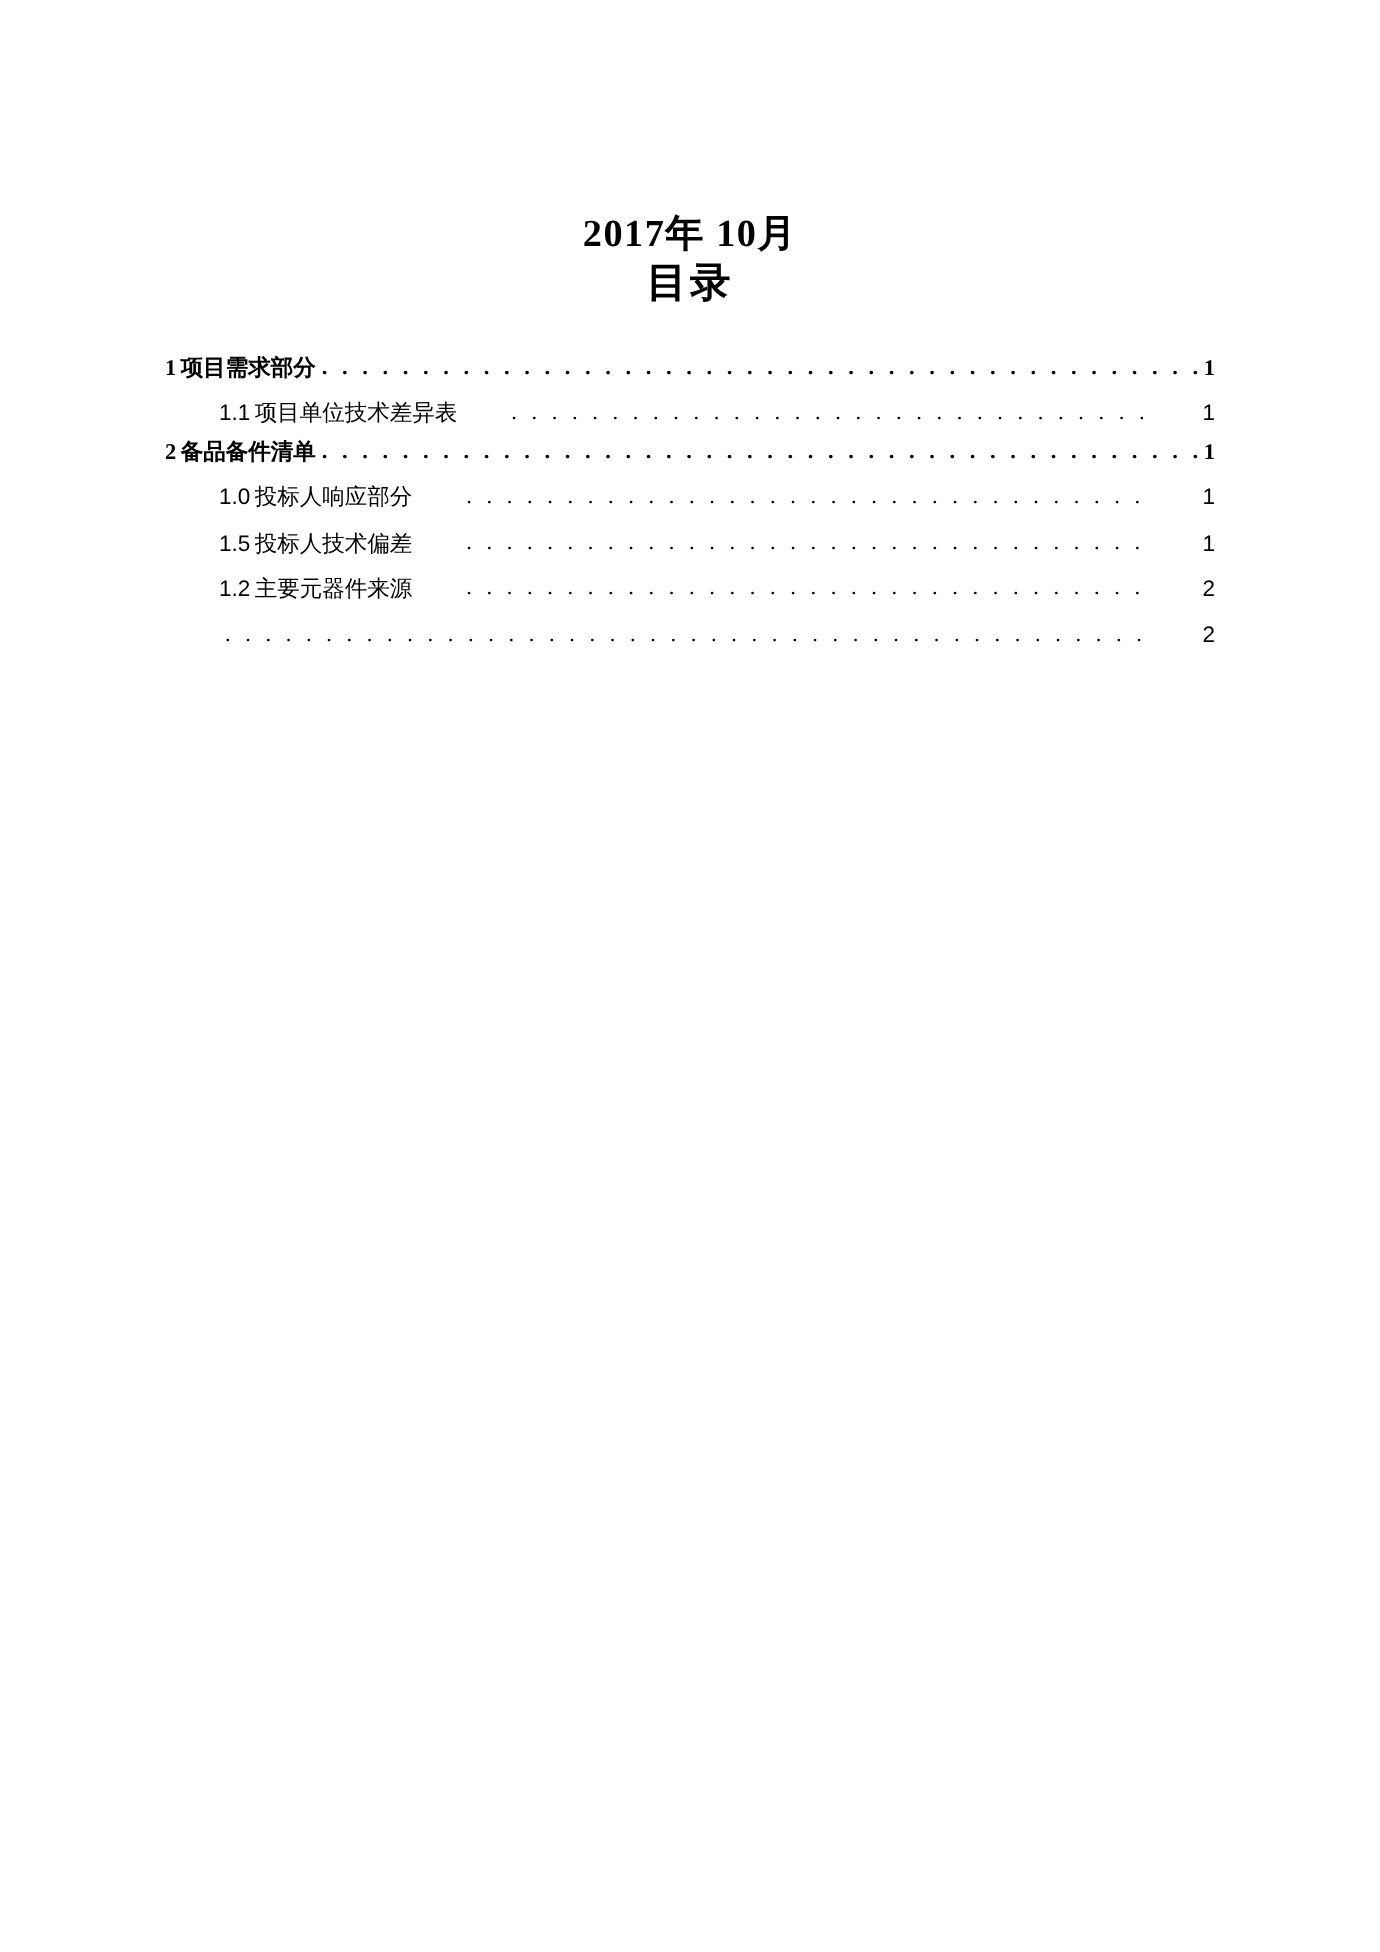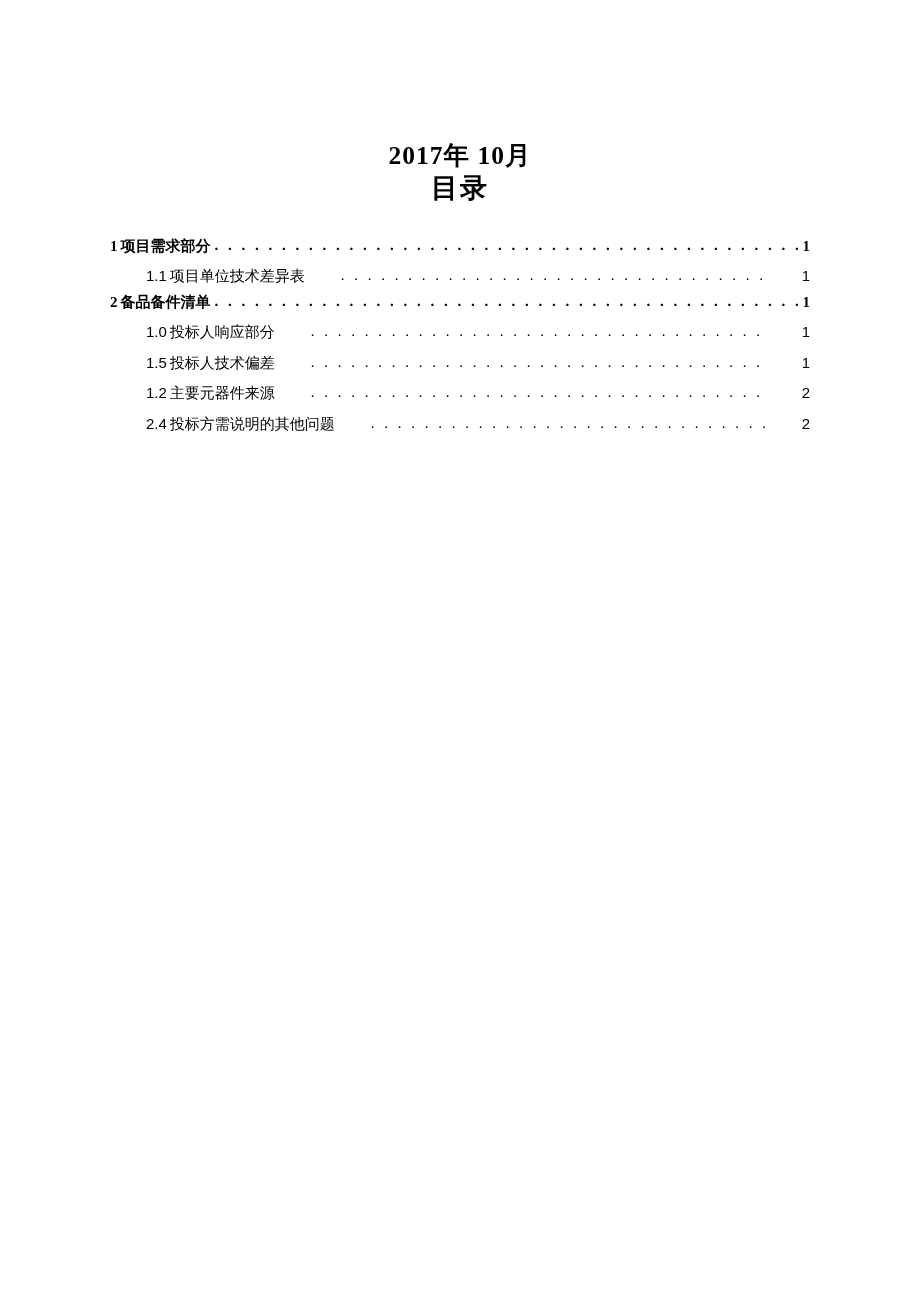--- a/index.html
+++ b/index.html
@@ -135,19 +135,18 @@
       <span class="toc-page">1</span>
     </div>
 
     <div class="toc-entry level2">
       <span class="toc-label"><span class="num">1.2</span><span>主要元器件来源</span></span>
       <span class="toc-leader"></span>
       <span class="toc-page">2</span>
     </div>
 
     <div class="toc-entry level2">
-      <span class="toc-label"><span class="num">2.4</span><span>投标方需说明的其他问题</span></span>
       <span class="toc-leader"></span>
       <span class="toc-page">2</span>
     </div>
 
   </div>
 </div>
 
 </body></html>

